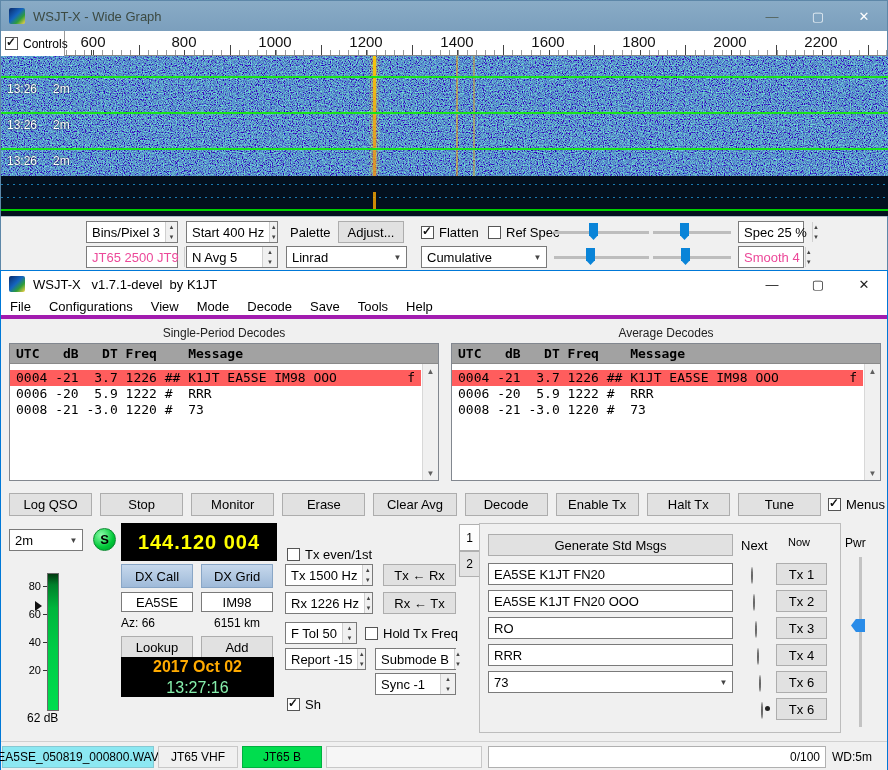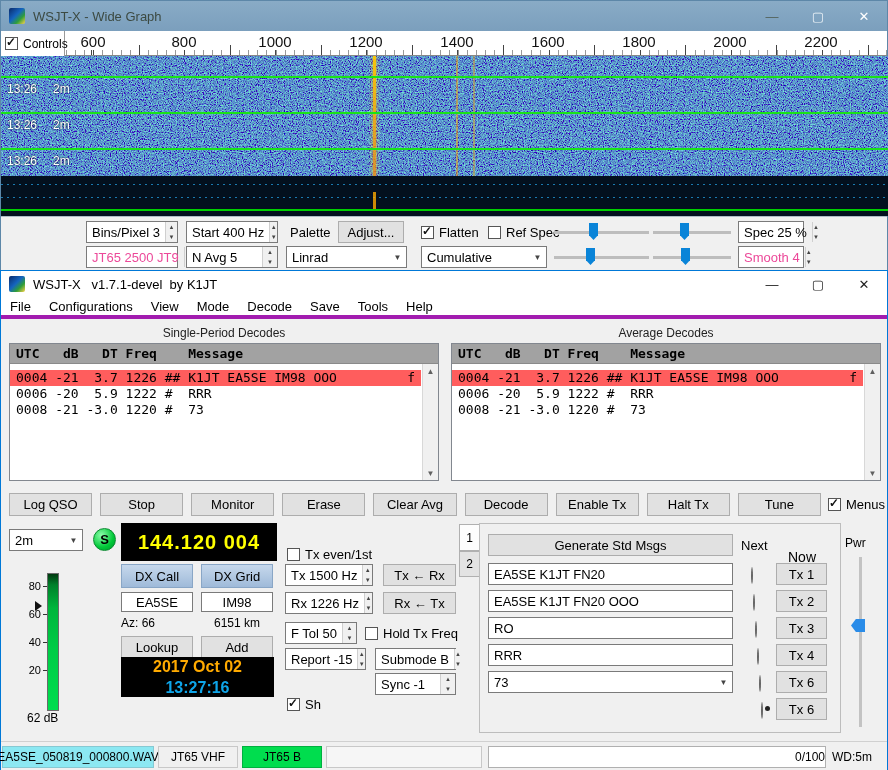--- a/index.html
+++ b/index.html
@@ -331,21 +331,21 @@
   <div class="field abs" style="left:120px;top:321px;width:72px;height:20px;justify-content:center">EA5SE</div>
   <div class="field abs" style="left:200px;top:321px;width:72px;height:20px;justify-content:center">IM98</div>
   <span class="abs" style="left:120px;top:345px;width:72px;text-align:left;font-size:12px">Az: 66</span>
   <span class="abs" style="left:200px;top:345px;width:72px;text-align:center;font-size:12px">6151 km</span>
   <div class="btn abs" style="left:120px;top:365px;width:72px;height:23px">Lookup</div>
   <div class="btn abs" style="left:200px;top:365px;width:72px;height:23px">Add</div>
 
   
   <div class="black-display abs" style="left:120px;top:386px;width:153px;height:40px">
     <span style="color:#ffaa00;font-size:16px;font-weight:bold;line-height:21px">2017 Oct 02</span>
-    <span style="color:#0ea5e9;font-size:16px;font-weight:bold;line-height:21px">13:27:16</span>
+    <span style="color:#86efac;font-size:16px;font-weight:normal;line-height:21px">13:27:16</span>
   </div>
 
   
   <label class="cb abs" style="left:286px;top:276px">
     <span class="box"></span>
     <span>Tx even/1st</span>
   </label>
   <div class="spin abs" style="left:284px;top:293px;width:88px">
     <span class="sv">Tx 1500 Hz</span>
     <span class="sarr">
@@ -399,21 +399,21 @@
     <span>Sh</span>
   </label>
 
   
   <div class="tab abs" style="left:458px;top:253px;width:20px;height:27px;background:#fdfdfd;border-right:none">1</div>
   <div class="tab abs" style="left:458px;top:280px;width:20px;height:26px;background:#e3e3e3;border-right:none">2</div>
   <div class="abs" style="left:478px;top:252px;width:362px;height:210px;border:1px solid #bdbdbd"></div>
 
   <div class="btn abs" style="left:487px;top:263px;width:245px;height:22px">Generate Std Msgs</div>
   <span class="abs" style="left:740px;top:267px;font-size:13px">Next</span>
-  <span class="abs" style="left:787px;top:278px;font-size:14px">Now</span>
+  <span class="abs" style="left:787px;top:265px;font-size:11px">Now</span>
   <span class="abs" style="left:844px;top:265px;font-size:12px">Pwr</span>
 
   
   <div class="field abs" style="left:487px;top:292px;width:245px;height:22px">EA5SE K1JT FN20</div>
   <span class="radio abs" style="left:750px;top:297px"></span>
   <div class="btn abs" style="left:775px;top:292px;width:51px;height:22px">Tx 1</div>
 
   <div class="field abs" style="left:487px;top:319px;width:245px;height:22px">EA5SE K1JT FN20 OOO</div>
   <span class="radio abs" style="left:750px;top:324px"></span>
   <div class="btn abs" style="left:775px;top:319px;width:51px;height:22px">Tx 2</div>
@@ -439,16 +439,16 @@
   
   <div class="abs" style="left:858px;top:286px;width:3px;height:170px;background:#c3c3c3"></div>
   <div class="abs" style="left:850px;top:348px;width:14px;height:13px;background:#2a8ce8;clip-path:polygon(0 50%,35% 0,100% 0,100% 100%,35% 100%)"></div>
 
   
   <div class="statusbar">
     <div class="sitem" style="left:1px;width:152px;background:#8ce8f2;border:1px solid #86c9d2">EA5SE_050819_000800.WAV</div>
     <div class="sitem" style="left:157px;width:80px;border:1px solid #c8c8c8">JT65 VHF</div>
     <div class="sitem" style="left:241px;width:80px;background:#00dd4e;border:1px solid #00b040">JT65 B</div>
     <div class="sitem" style="left:325px;width:156px;border:1px solid #c8c8c8;background:#f6f6f6"></div>
-    <div class="sitem" style="left:487px;width:338px;border:1px solid #b0b0b0;background:#fff;justify-content:flex-end;">0/100</div>
+    <div class="sitem" style="left:487px;width:338px;border:1px solid #b0b0b0;background:#fff;justify-content:flex-end;padding-right:5px">0/100</div>
     <div class="sitem" style="left:831px;width:52px;justify-content:flex-start">WD:5m</div>
   </div>
 </div>
 
 </body></html>

